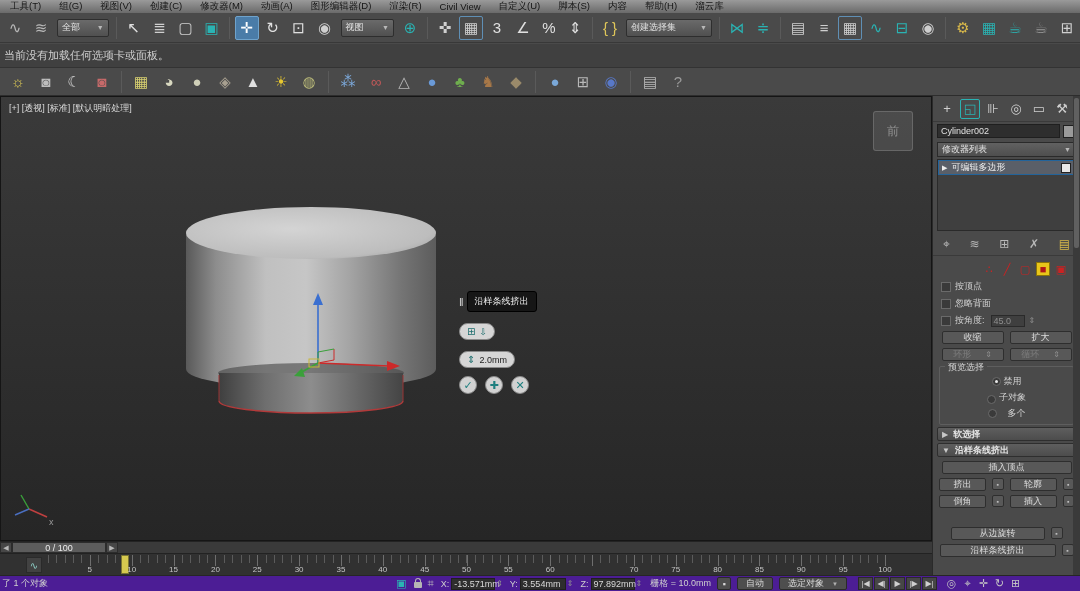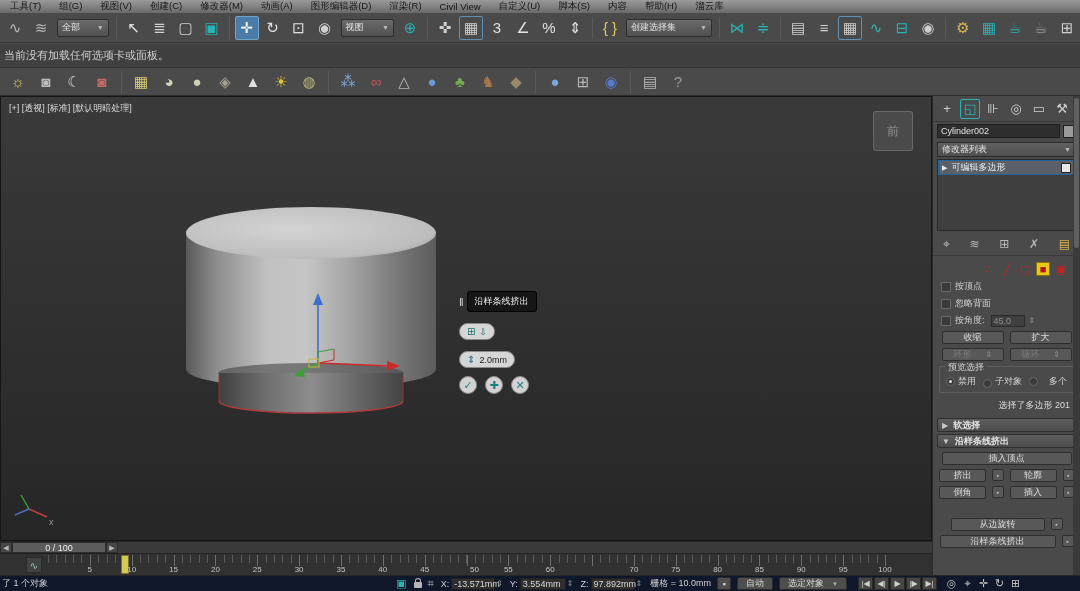--- a/index.html
+++ b/index.html
@@ -97,21 +97,21 @@
   .spin{color:#8f8f8f;font-size:8px;}
   .btn-row{display:flex;justify-content:center;gap:6px;padding:2px 6px;}
   .pbtn{height:13px;background:#585858;border:1px solid #2e2e2e;border-radius:2px;
     display:flex;align-items:center;justify-content:center;color:#dcdcdc;padding:0 2px;}
   .pbtn.w62{width:62px;} .pbtn.dis{color:#7d7d7d;}
   .sbox{width:12px;height:12px;background:#585858;border:1px solid #2e2e2e;border-radius:2px;
     display:flex;align-items:center;justify-content:center;color:#bdbdbd;font-size:7px;}
   .grp{margin:3px 6px 2px 6px;border:1px solid #5e5e5e;border-radius:2px;position:relative;
     padding:8px 4px 4px 4px;}
   .grp-title{position:absolute;top:-6px;left:5px;background:#4a4a4a;padding:0 3px;color:#d2d2d2;}
-  .radio-row{display:flex;align-items:center;gap:3px;color:#d2d2d2;justify-content:space-between;padding:0 2px;}
+  .radio-row{display:flex;align-items:center;gap:3px;color:#d2d2d2;justify-content:space-between;padding:0 2px;flex-direction:column;}
   .radio{width:9px;height:9px;border-radius:50%;background:#3a3a3a;border:1px solid #6a6a6a;position:relative;}
   .radio.sel:after{content:'';position:absolute;inset:2px;border-radius:50%;background:#e8e8e8;}
   .pstatus{text-align:right;padding:4px 10px;color:#d8d8d8;}
   .rollout{margin:2px 4px 0 4px;height:14px;background:linear-gradient(#5e5e5e,#4c4c4c);
     border:1px solid #2e2e2e;border-radius:2px;display:flex;align-items:center;gap:5px;
     padding:0 4px;color:#e4e4e4;font-weight:bold;}
   .rollout .tri{font-size:8px;color:#c8c8c8;}
 
   
   .timeslider{position:absolute;top:541px;left:0;width:932px;height:12px;background:#3a3a3a;
@@ -125,21 +125,21 @@
   .ruler .mticks{position:absolute;top:1px;left:48px;width:845px;height:8px;
     background:repeating-linear-gradient(90deg,#5b5b5b 0 1px,transparent 1px 8.37px);}
   .tickline{position:absolute;top:1px;width:1px;height:11px;background:#6e6e6e;}
   .ticklabel{position:absolute;top:11px;transform:translateX(-50%);color:#c4c4c4;font-size:8px;}
   .tmarker{position:absolute;top:1px;left:121px;width:8px;height:19px;background:#d6c94f;
     border:1px solid #7a7433;}
   .mce-btn{position:absolute;left:26px;top:3px;width:16px;height:16px;background:#424242;
     border:1px solid #2a2a2a;color:#8fd0c8;display:flex;align-items:center;justify-content:center;font-size:10px;}
 
   
-  .statusbar{position:absolute;top:575px;left:0;width:1080px;height:16px;background:#0f172a;
+  .statusbar{position:absolute;top:575px;left:0;width:1080px;height:16px;background:#4c1d95;
     border-top:1px solid #262626;display:flex;align-items:center;font-size:9px;color:#cfcfcf;}
   .sb-text{margin-left:2px;white-space:nowrap;}
   .sb-ico{margin-left:5px;font-size:11px;color:#bdbdbd;}
   .sb-ico.teal{color:#2ab3b3;}
   .lock{position:relative;width:8px;height:6px;background:#b5b5b5;border-radius:1px;margin:3px 0 0 8px;}
   .lock:before{content:'';position:absolute;top:-4px;left:1px;width:4px;height:4px;
     border:1px solid #b5b5b5;border-bottom:none;border-radius:3px 3px 0 0;}
   .coord-lab{margin-left:7px;color:#cfcfcf;}
   .coord-val{margin-left:2px;width:44px;height:12px;background:#2e2e2e;border:1px solid #1f1f1f;
     color:#d8d8d8;display:flex;align-items:center;padding:0 2px;white-space:nowrap;}
@@ -480,23 +480,20 @@
           <span class="radio"></span>
             <span>子对象</span>
         </span>
         <span style="display:flex;align-items:center;gap:11px">
           <span class="radio"></span>
             <span>多个</span>
         </span>
       </div>
     </div>
 
-    <div class="pstatus">
-      <span>选择了多边形 201</span>
-    </div>
 
     <div class="rollout">
       <span class="tri">▶</span>
       <span>软选择</span>
     </div>
     <div class="rollout">
       <span class="tri">▼</span>
       <span>沿样条线挤出</span>
     </div>
 
@@ -567,21 +564,21 @@
       <div class="ticklabel" style="left: 257.25px;">25</div>
       <div class="tickline" style="left: 299.1px;"></div>
       <div class="ticklabel" style="left: 299.1px;">30</div>
       <div class="tickline" style="left: 340.95px;"></div>
       <div class="ticklabel" style="left: 340.95px;">35</div>
       <div class="tickline" style="left: 382.8px;"></div>
       <div class="ticklabel" style="left: 382.8px;">40</div>
       <div class="tickline" style="left: 424.65px;"></div>
       <div class="ticklabel" style="left: 424.65px;">45</div>
       <div class="tickline" style="left: 466.5px;"></div>
-      <div class="ticklabel" style="left: 466.5px; margin-left: 8px;">50</div>
+      <div class="ticklabel" style="left: 466.5px;">50</div>
       <div class="tickline" style="left: 508.35px;"></div>
       <div class="ticklabel" style="left: 508.35px;">55</div>
       <div class="tickline" style="left: 550.2px;"></div>
       <div class="ticklabel" style="left: 550.2px;">60</div>
       <div class="tickline" style="left: 592.05px;"></div>
       <div class="ticklabel" style="left: 592.05px; margin-top: 12px;">65</div>
       <div class="tickline" style="left: 633.9px;"></div>
       <div class="ticklabel" style="left: 633.9px;">70</div>
       <div class="tickline" style="left: 675.75px;"></div>
       <div class="ticklabel" style="left: 675.75px;">75</div>

